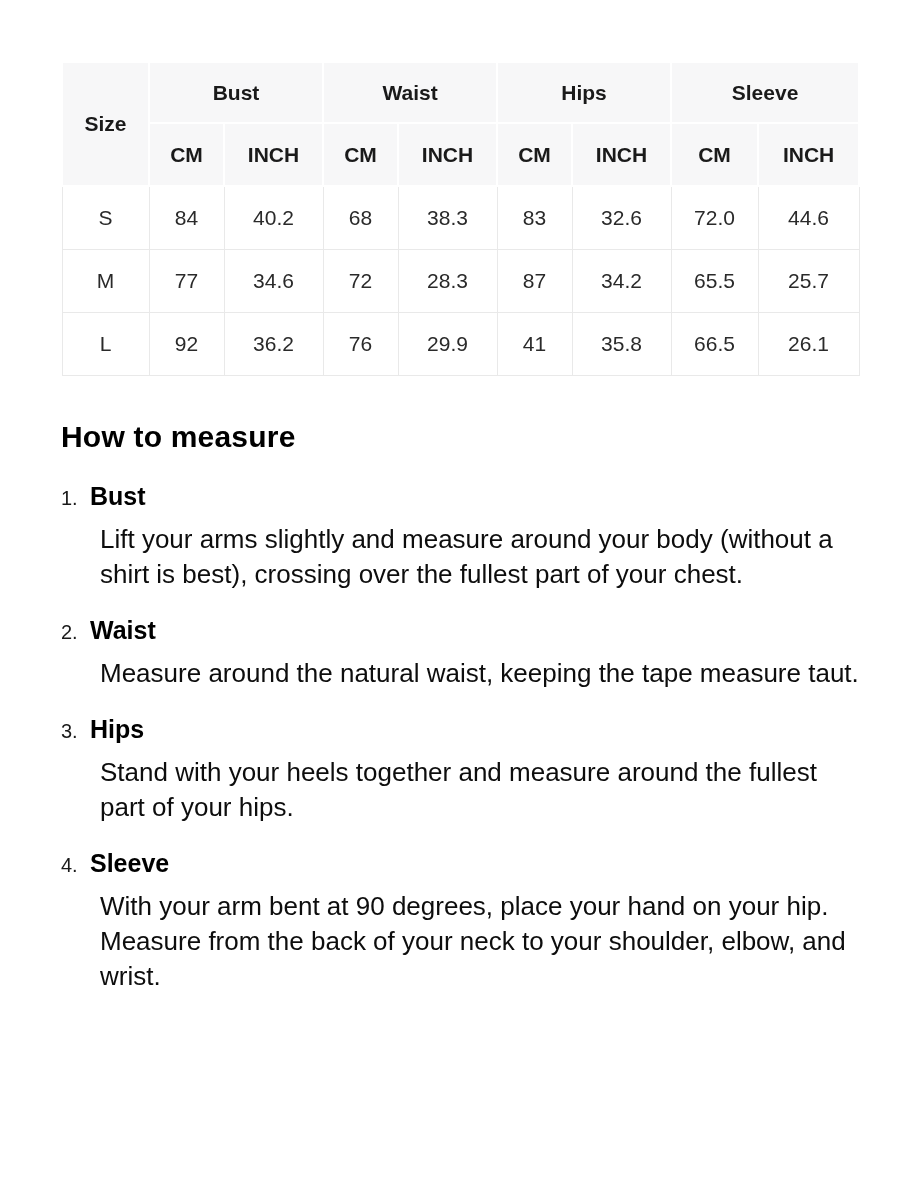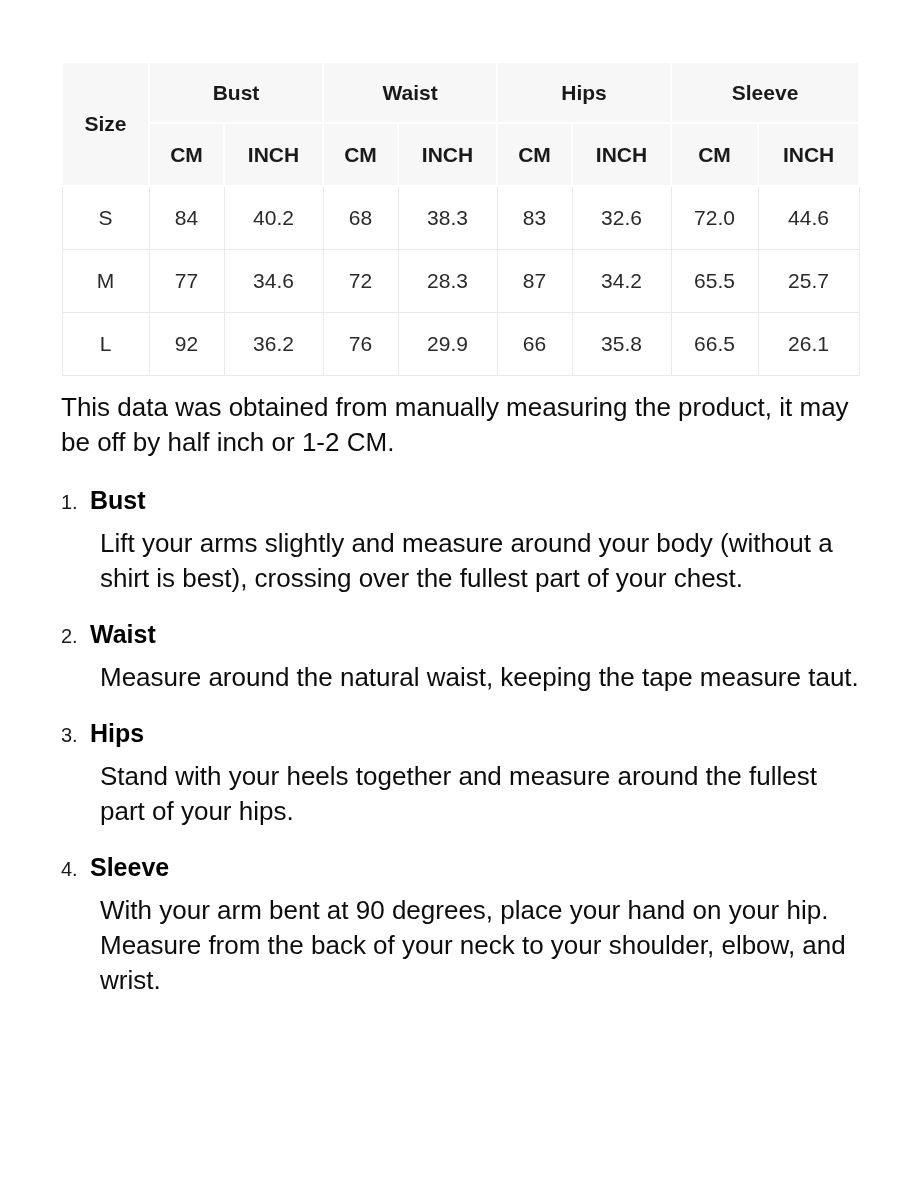--- a/index.html
+++ b/index.html
@@ -159,30 +159,30 @@
         <td>34.2</td>
         <td>65.5</td>
         <td>25.7</td>
       </tr>
       <tr>
         <td>L</td>
         <td>92</td>
         <td>36.2</td>
         <td>76</td>
         <td>29.9</td>
-        <td>66</td>
+        <td>41</td>
         <td>35.8</td>
         <td>66.5</td>
         <td>26.1</td>
       </tr>
     </tbody>
   </table>
 
-
-  <p class="htm-intro">This data was obtained from manually measuring the product, it may be off by half inch or 1-2 CM.</p>
+  <h2 class="htm-title">How to measure</h2>
+
 
   <ol class="steps">
     <li class="step">
       <div class="step-head">
         <span class="step-number">1.</span>
         <span class="step-title">Bust</span>
       </div>
       <p class="step-desc">Lift your arms slightly and measure around your body (without a shirt is best), crossing over the fullest part of your chest.</p>
     </li>
     <li class="step">

